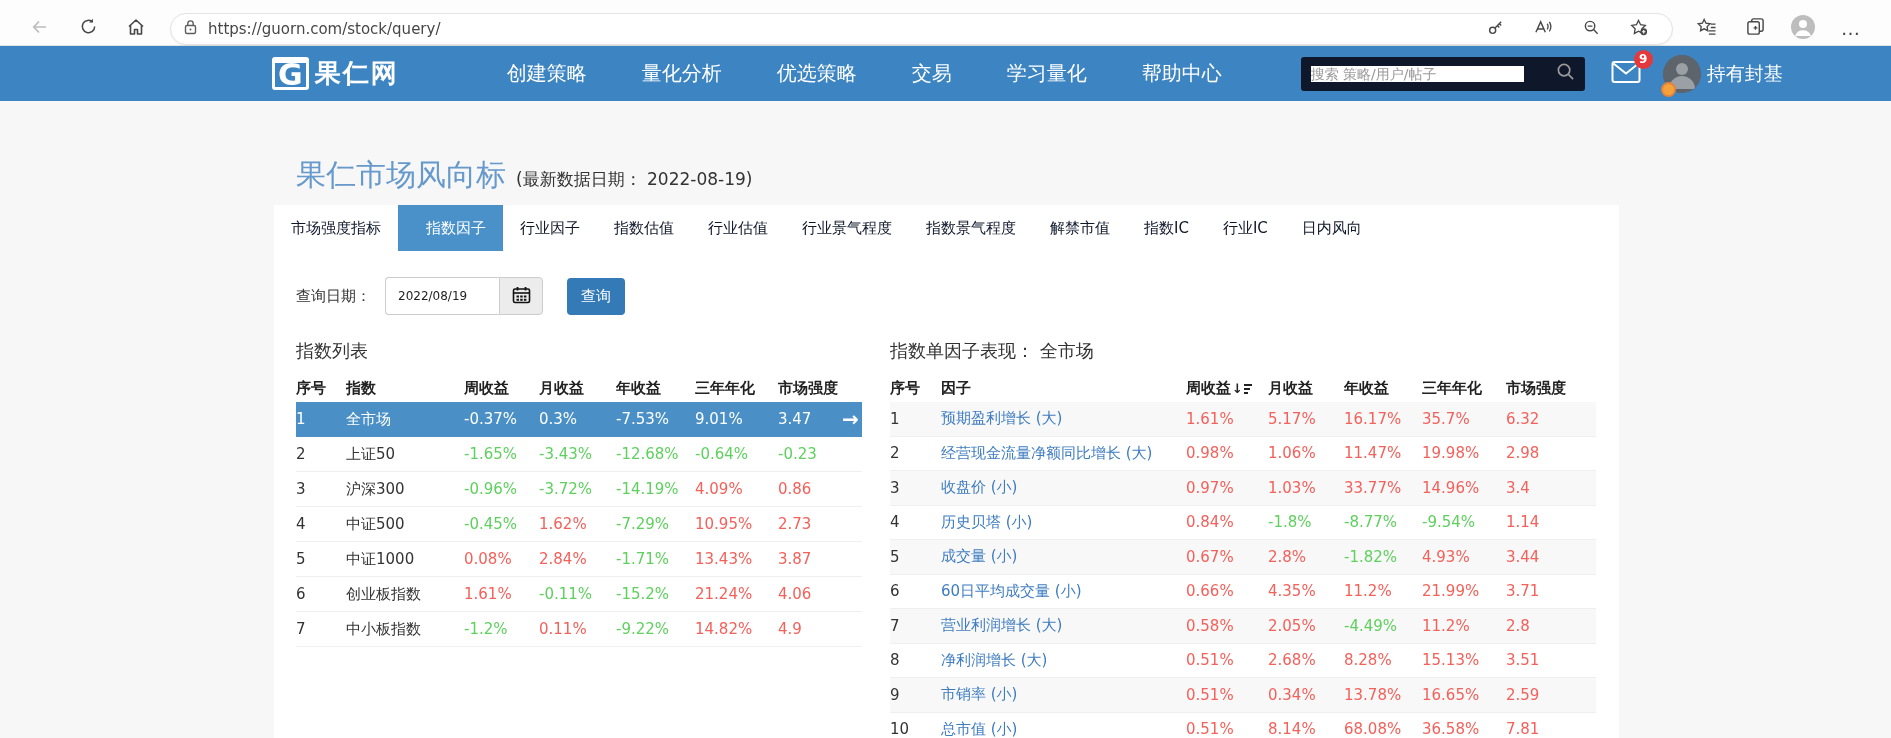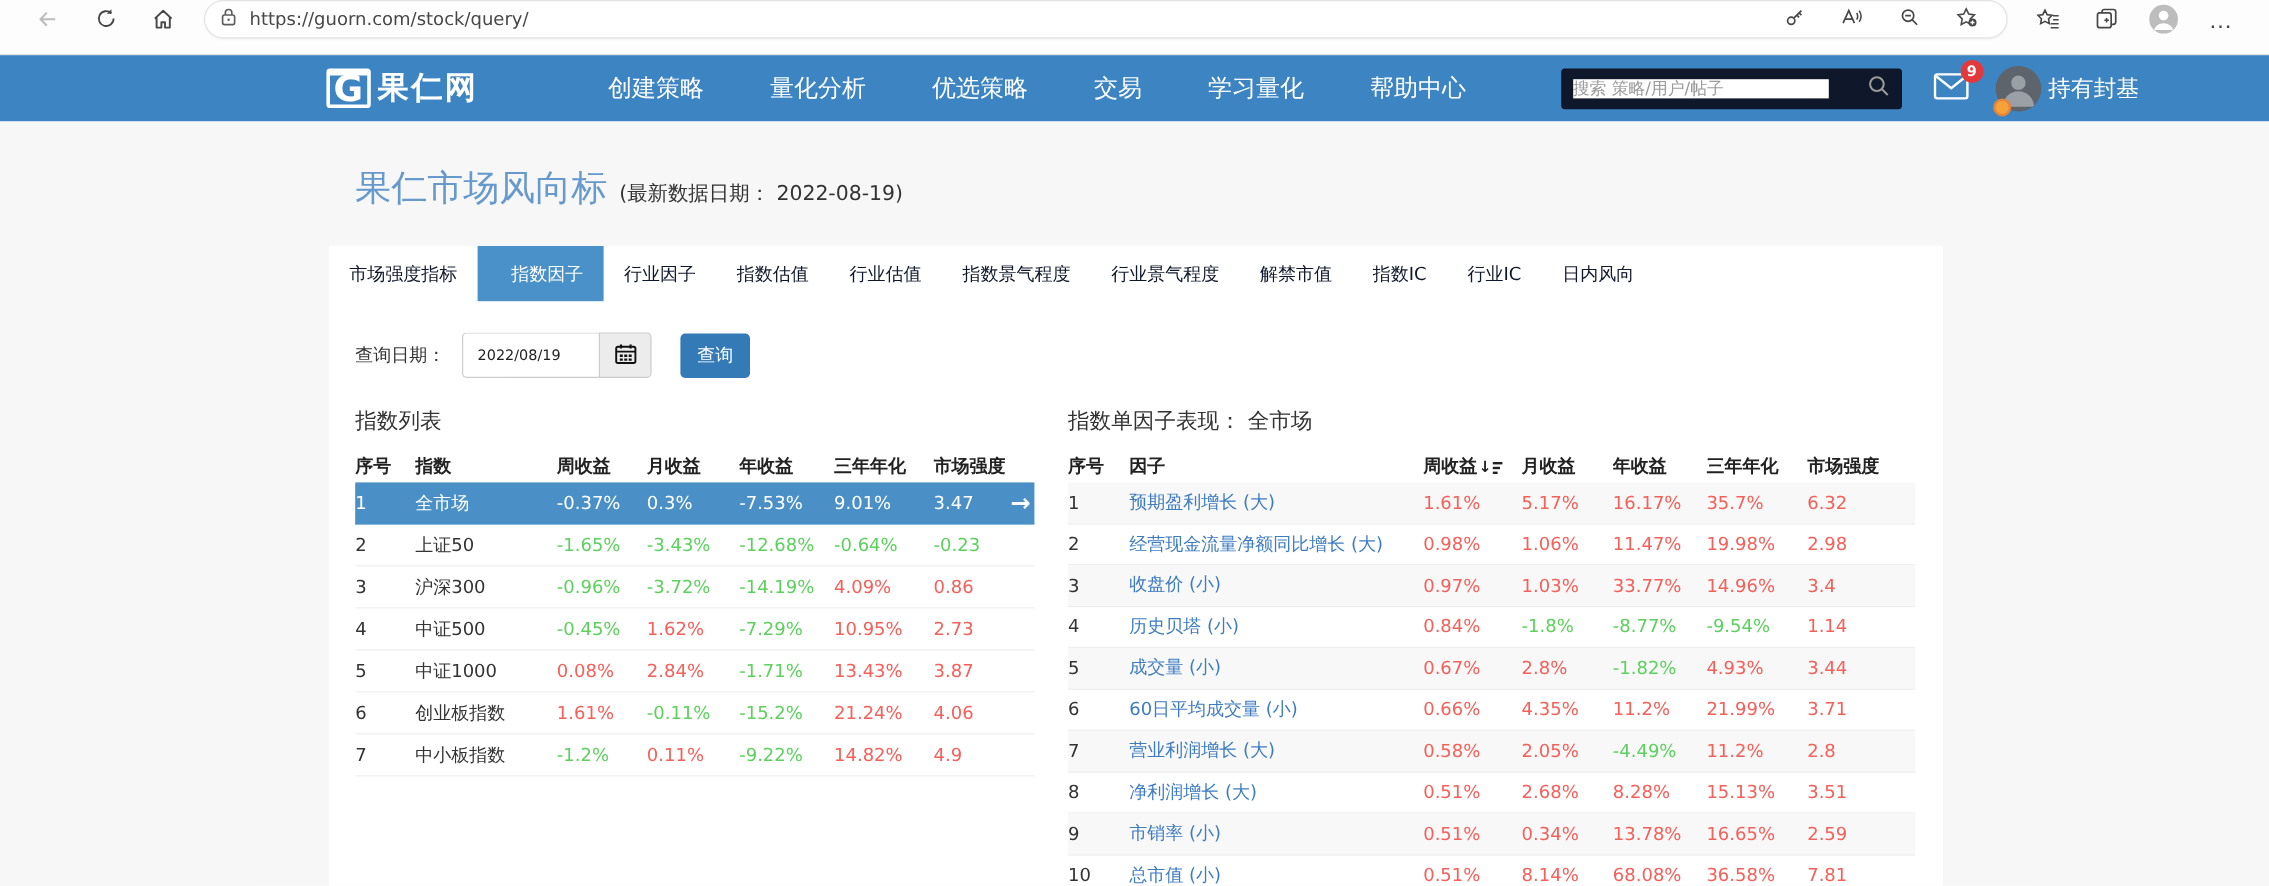--- a/index.html
+++ b/index.html
@@ -1,21 +1,21 @@
 <!DOCTYPE html>
 <html><head>
 <meta charset="utf-8">
 <style>
   * { margin:0; padding:0; box-sizing:border-box; }
   html,body { width:1891px; height:738px; overflow:hidden;
     font-family:"DejaVu Sans","Liberation Sans",sans-serif; background:#f7f7f7; }
 
   
   .browser-bar { height:46px; background:#fdfdfd; border-bottom:1px solid #e2e2e2;
-    display:flex; align-items:flex-start; padding:0 16px; }
+    display:flex; align-items:flex-end; padding:0 16px; }
   .b-icon { width:34px; height:34px; display:flex; align-items:center; justify-content:center;
     border-radius:6px; cursor:pointer; flex:0 0 auto; margin:0 7px; background:none; border:none; }
   .addr-bar { flex:1 1 auto; height:32px; background:#fff; border:1px solid #e3e3e3;
     border-radius:16px; display:flex; align-items:center; padding:0 12px; margin:0 10px;
     box-shadow:0 1px 2px rgba(0,0,0,.05); }
   .url-text { font-size:15px; color:#474747; margin-left:10px; flex:1 1 auto; white-space:nowrap; }
   .addr-icons { display:flex; align-items:center; gap:6px; }
   .chrome-right { display:flex; align-items:center; }
   .more-dots { font-size:20px; color:#444; letter-spacing:1px; }
 
@@ -38,21 +38,21 @@
     display:flex; align-items:center; justify-content:center; padding:0 5px; }
   .avatar { position:relative; width:38px; height:38px; border-radius:50%; background:#5d646b;
     margin-left:22px; cursor:pointer; overflow:visible; flex:0 0 auto; }
   .avatar svg { border-radius:50%; }
   .medal { position:absolute; left:-2px; bottom:-4px; width:15px; height:15px; border-radius:50%;
     background:#f6a23c; border:2px solid #e8833a; }
   .username { color:#fff; font-size:19px; margin-left:6px; cursor:pointer; }
 
   
   .container { width:1345px; margin-left:274px; }
-  .title-row { padding:36px 0 0 22px; height:104px; }
+  .title-row { padding:54px 0 0 22px; height:104px; }
   .page-title { font-size:30px; color:#6699cc; }
   .date-note { font-size:17px; color:#333; margin-left:10px; }
 
   .panel { background:#fff; min-height:533px; }
   .tabs { display:flex; height:46px; }
   .tab { padding:0 17px; display:flex; align-items:center; font-size:15px; color:#0f172a;
     cursor:pointer; white-space:nowrap; }
   .tab.active { background:#4a90c9; color:#fff;padding-left:28px; }
   .panel-body { padding:0 22px; }
 
@@ -275,25 +275,25 @@
 
         <div class="tab">
           <span>指数估值</span>
         </div>
 
         <div class="tab">
           <span>行业估值</span>
         </div>
 
         <div class="tab">
+          <span>行业景气程度</span>
+        </div>
+
+        <div class="tab">
           <span>指数景气程度</span>
-        </div>
-
-        <div class="tab">
-          <span>行业景气程度</span>
         </div>
 
         <div class="tab">
           <span>解禁市值</span>
         </div>
 
         <div class="tab">
           <span>指数IC</span>
         </div>
 

